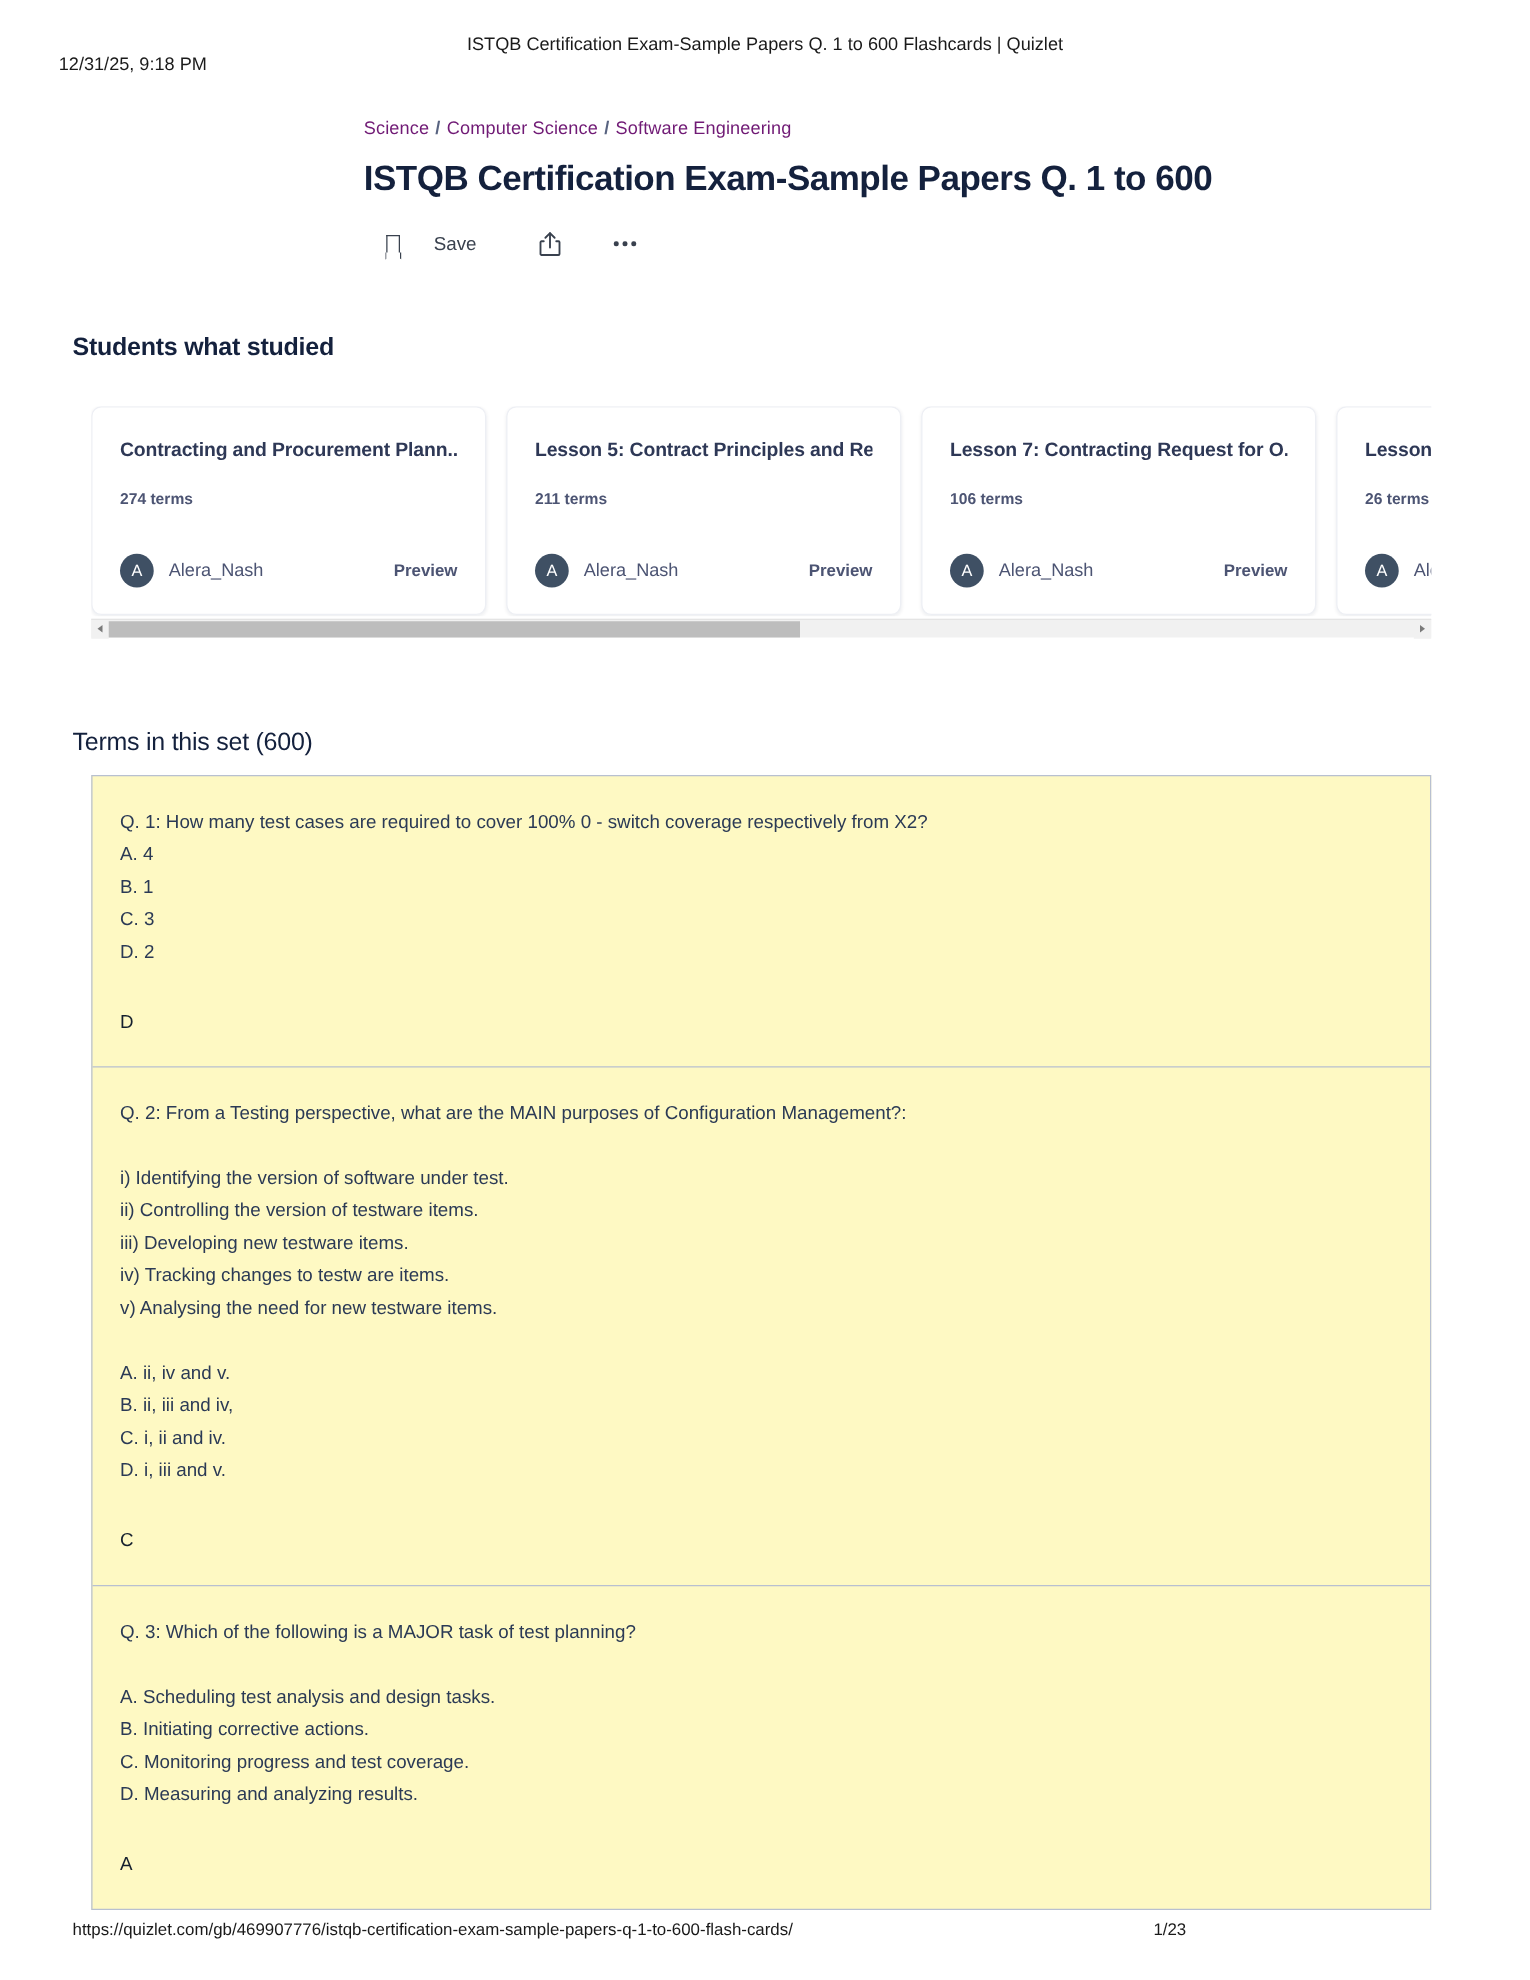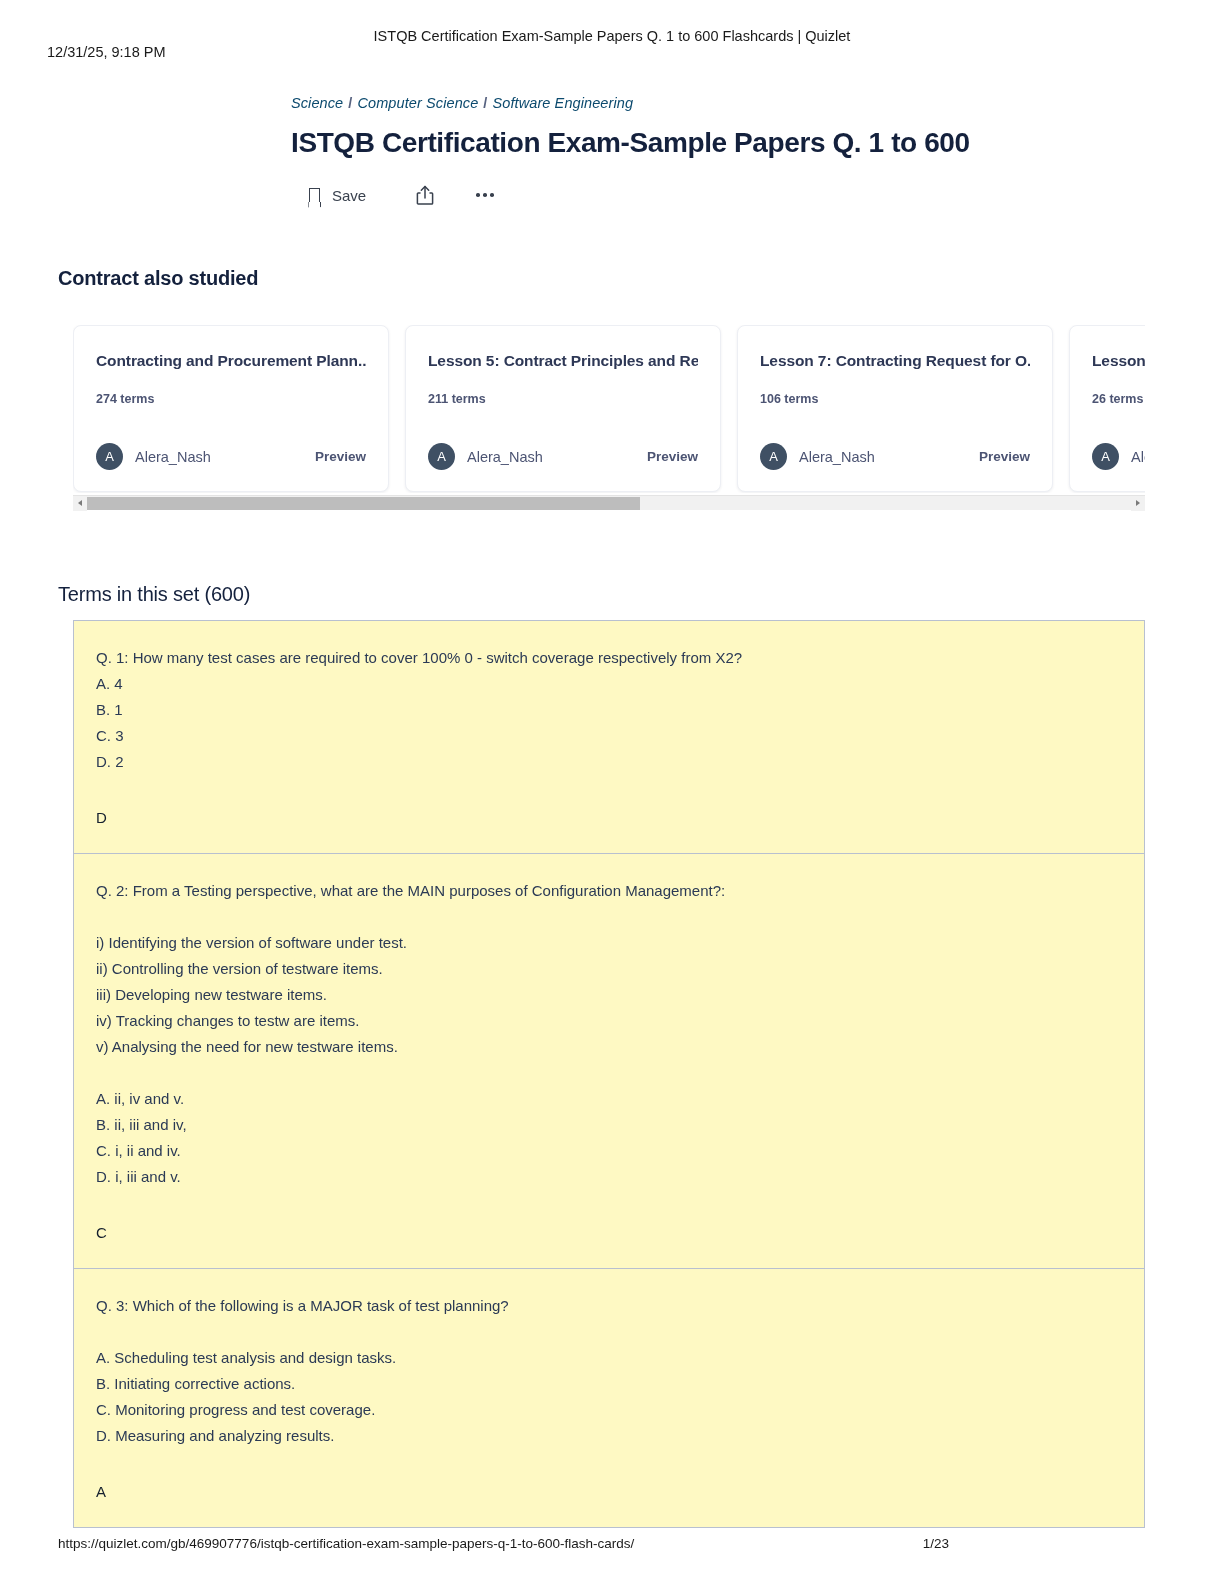--- a/index.html
+++ b/index.html
@@ -74,21 +74,21 @@
     top: 95px;
     width: 860px;
   }
   .breadcrumb {
     font-size: 14.5px;
     color: #586380;
     letter-spacing: 0.1px;
     margin-bottom: 16px;
     white-space: nowrap;
   }
-  .breadcrumb .crumb { color: #0c4a6e; font-style: italic; }
+  .breadcrumb .crumb { color: #701a75; }
   .breadcrumb .sep {
     color: #586380;
     margin: 0 5px;
     font-weight: bold;
   }
   .set-title {
     font-size: 28px;
     font-weight: bold;
     color: #14213d;
     letter-spacing: -0.4px;
@@ -97,21 +97,21 @@
   }
   .set-actions {
     display: flex;
     align-items: center;
     gap: 0px;
     margin-left: 18px;
   }
   .act-save {
     display: flex;
     align-items: center;
-    gap: 12px;
+    gap: 27px;
     font-size: 15px;
     color: #39414e;
     margin-right: 50px;
   }
   .icon-bookmark {
     display: inline-block;
     width: 11px;
     height: 15px;
     border: 1.6px solid #39414e;
     border-bottom: none;
@@ -338,21 +338,21 @@
       <path d="M5.3 5.2 L9 1.5 L12.7 5.2" fill="none" stroke="#39414e" stroke-width="1.5" stroke-linecap="round" stroke-linejoin="round"></path>
     </svg>
     <div class="icon-more">
       <i></i>
       <i></i>
       <i></i>
     </div>
   </div>
 </div>
 
-<div class="sas-heading">Contract also studied</div>
+<div class="sas-heading">Students what studied</div>
 
 <div class="cards-viewport">
   <div class="cards-row">
 
     <div class="study-card">
       <div class="sc-title">Contracting and Procurement Plann...</div>
       <div class="sc-terms">274 terms</div>
       <div class="sc-footer">
         <div class="avatar">A</div>
         <div class="sc-author">Alera_Nash</div>

